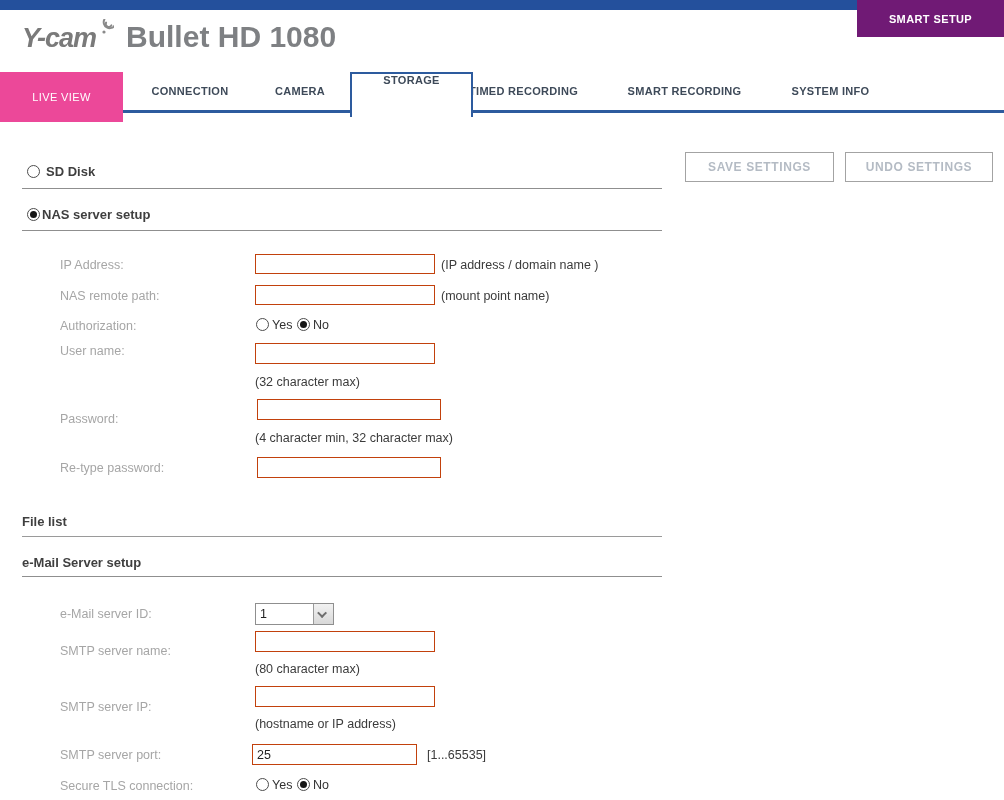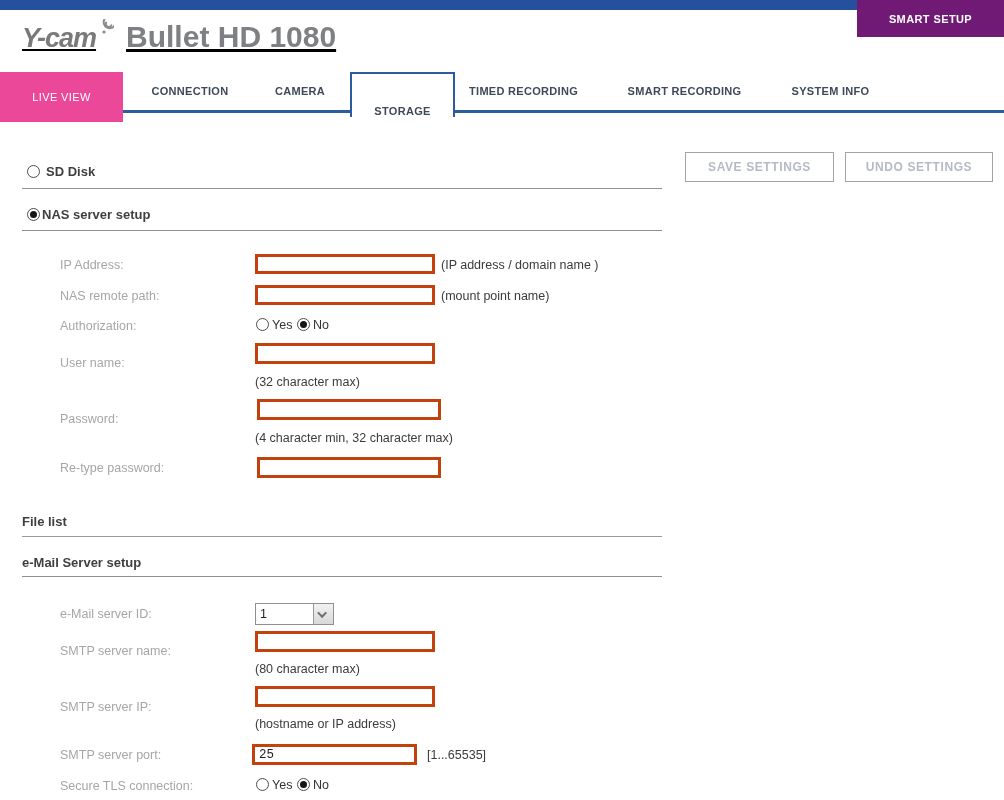--- a/index.html
+++ b/index.html
@@ -9,21 +9,21 @@
     position:relative; width:1004px; height:800px; background:#ffffff;
     overflow:hidden; margin:0 auto;
   }
   
   .topbar { position:absolute; left:0; top:0; width:1004px; height:10px; background:#24509c; }
   .smart-setup {
     position:absolute; left:857px; top:0; width:147px; height:37px; background:#701a75;
     color:#ffffff; font-size:11px; font-weight:bold; letter-spacing:.4px;
     display:flex; align-items:center; justify-content:center; cursor:pointer;
   }
-  .logo-row { position:absolute; left:22px; top:22px; display:flex; align-items:flex-end;text-decoration:underline; }
+  .logo-row { position:absolute; left:22px; top:22px; display:flex; align-items:flex-end; }
   .brand {
     font-style:italic; font-weight:bold; font-size:27px; color:#7a7a7a;
     letter-spacing:-1px; position:relative; padding-right:16px;
   }
   .wifi { position:absolute; right:-2px; top:-4px; }
   .title { font-size:30px; font-weight:bold; color:#7e8083; margin-left:14px; letter-spacing:0; line-height:1; padding-bottom:2px; }
   
   .tabline { position:absolute; left:0; top:110px; width:1004px; height:3px; background:#2d5b9e; }
   .tab-live {
     position:absolute; left:0; top:72px; width:123px; height:50px; background:#ec4899;
@@ -33,42 +33,42 @@
   .tab-label {
     position:absolute; top:72px; height:38px; line-height:38px; text-align:center;
     font-size:11px; font-weight:bold; letter-spacing:.3px; color:#3e4a59; cursor:pointer;
   }
   .tab-connection { left:125px; width:130px; }
   .tab-camera     { left:255px; width:90px;  }
   .tab-timed      { left:451px; width:145px; }
   .tab-motion     { left:612px; width:145px; }
   .tab-sysinfo    { left:773px; width:115px; }
   .tab-storage-box {
-    position:absolute; left:350px; top:72px; width:105px; height:45px; background:#ffffff;
+    position:absolute; left:350px; top:72px; width:123px; height:45px; background:#ffffff;
     border:2px solid #2d5b9e; border-bottom:none; z-index:3;
-    display:flex; align-items:flex-end; justify-content:center;
+    display:flex; align-items:flex-start; justify-content:center;
     font-size:11px; font-weight:bold; letter-spacing:.3px; color:#3e4a59; cursor:pointer;
   }
   
   .action-btn {
     position:absolute; top:152px; height:30px; background:#ffffff; border:1px solid #a3a3a3;
     color:#b4bbc4; font-size:12px; font-weight:bold; letter-spacing:.6px;
     display:flex; align-items:center; justify-content:center; cursor:pointer;
     font-family:inherit;
   }
   .btn-save { left:685px; width:149px; }
   .btn-undo { left:845px; width:148px; }
   
   .sect-label { position:absolute; font-size:13px; font-weight:bold; color:#3f3f3f; white-space:nowrap; }
   .hr { position:absolute; width:640px; height:1px; background:#8f8f8f; left:22px; }
   .f-label { position:absolute; left:60px; font-size:12.5px; color:#a6a6a6; white-space:nowrap; }
   .hint { position:absolute; font-size:12.5px; color:#3b3b3b; white-space:nowrap; }
   .tbox {
-    position:absolute; border:3px solid #c2410c; background:#ffffff; height:20px; width:180px;
-    font-family:Liberation Mono, monospace; font-size:12.5px; color:#222; padding:0 4px; outline:none;
+    position:absolute; border:1px solid #c2410c; background:#ffffff; height:20px; width:180px;
+    font-family:Liberation Sans, sans-serif; font-size:12.5px; color:#222; padding:0 4px; outline:none;
   }
   .radio {
     position:absolute; width:13px; height:13px; border:1px solid #4d4d4d; border-radius:50%;
     background:#ffffff; cursor:pointer;
   }
   .radio.checked::after {
     content:''; position:absolute; left:2px; top:2px; width:7px; height:7px;
     background:#151515; border-radius:50%;
   }
   .r-label { position:absolute; font-size:12.5px; color:#333333; white-space:nowrap; cursor:default; }
@@ -143,21 +143,21 @@
   <input class="tbox" style="left: 255px; top: 285px;" value="">
   <div class="hint" style="left:441px; top:289px;">(mount point name)</div>
 
   <div class="f-label" style="top:319px;">Authorization:</div>
   <span class="radio" style="left:256px; top:318px;"></span>
   <div class="r-label" style="left:272px; top:318px;">Yes</div>
   <span class="radio checked" style="left:297px; top:318px;"></span>
   <div class="r-label" style="left:313px; top:318px;">No</div>
 
   <input class="tbox" style="left: 255px; top: 343px; height: 21px;" value="">
-  <div class="f-label" style="top:356px;">User name:</div>
+  <div class="f-label" style="top:344px;">User name:</div>
   <div class="hint" style="left:255px; top:375px;">(32 character max)</div>
 
   <input class="tbox" style="left: 257px; top: 399px; width: 184px; height: 21px;" type="password" value="">
   <div class="f-label" style="top:412px;">Password:</div>
   <div class="hint" style="left:255px; top:431px;">(4 character min, 32 character max)</div>
 
   <div class="f-label" style="top:461px;">Re-type password:</div>
   <input class="tbox" style="left: 257px; top: 457px; width: 184px; height: 21px;" type="password" value="">
 
   <div class="sect-label" style="left:22px; top:514px;">File list</div>

